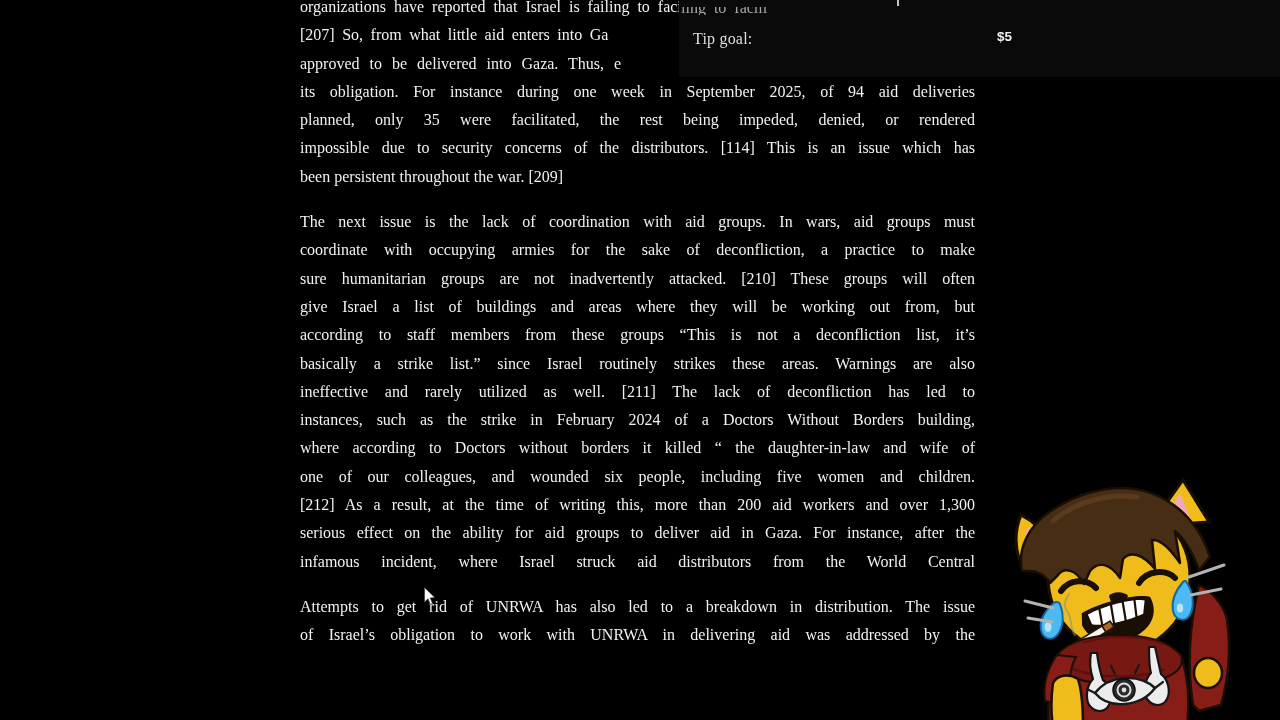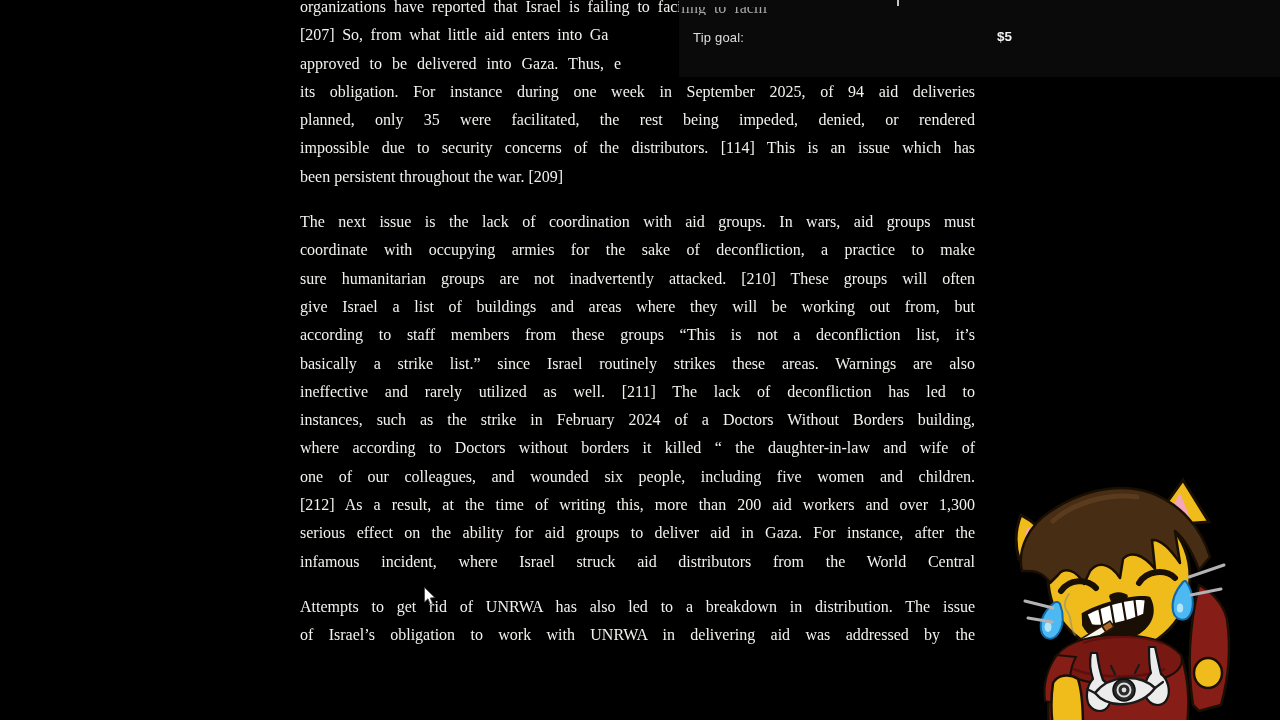--- a/index.html
+++ b/index.html
@@ -9,21 +9,21 @@
   .doc{position:absolute;left:300px;top:-7px;width:675px;color:var(--text-color,#f3f2ee);
        font-family:"Liberation Serif", serif;font-size:16px;line-height:28.3px;z-index:2;}
   .para{margin:0 0 17px 0;}
   .line{min-height:28.3px;}
   .line.just{text-align:justify;text-align-last:justify;}
   
   .tip-overlay{position:absolute;left:643px;top:0;width:637px;height:77px;background:var(--panel,#0a0a0a);z-index:5;margin-left:36px;}
   .cutline{position:absolute;left:2px;top:7px;height:8px;width:150px;overflow:hidden;}
   .cutline span{display:block;position:relative;top:-13px;color:#a8a8a8;white-space:nowrap;
        font-family:"Liberation Serif", serif;font-size:16px;line-height:28.3px;word-spacing:4px;}
-  .tip-label{position:absolute;left:14px;top:30px;font-size:13px;color:#dfdfdf;letter-spacing:.2px;}
+  .tip-label{position:absolute;left:14px;top:30px;font-size:16px;color:#dfdfdf;letter-spacing:.2px;font-family:Liberation Serif, serif;}
   .tip-current{position:absolute;left:318px;top:29px;font-size:13.5px;color:#f2f2f2;font-weight:600;}
   .tip-goal{position:absolute;left:608px;top:29px;font-size:19px;color:#f2f2f2;font-weight:600;white-space:nowrap;}
   .top-tick{position:absolute;left:897px;top:0;width:2px;height:6px;background:#c4c4c4;z-index:6;}
   
   .mascot{position:absolute;left:1003px;top:477px;width:234px;height:243px;z-index:6;}
   
   .cursor{position:absolute;z-index:9;pointer-events:none;}
 </style>
 </head>
 <body>

